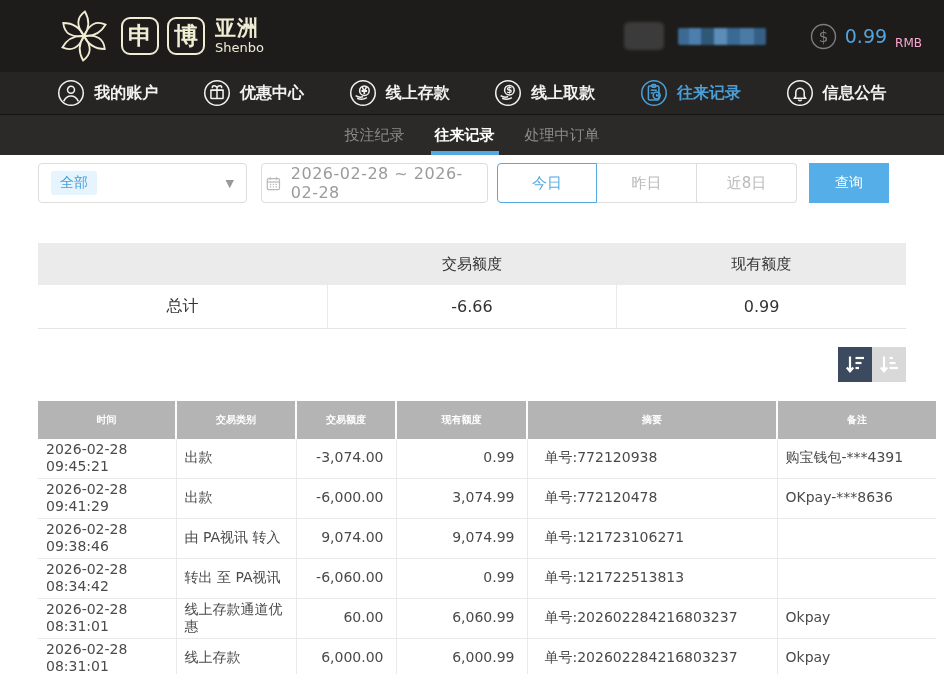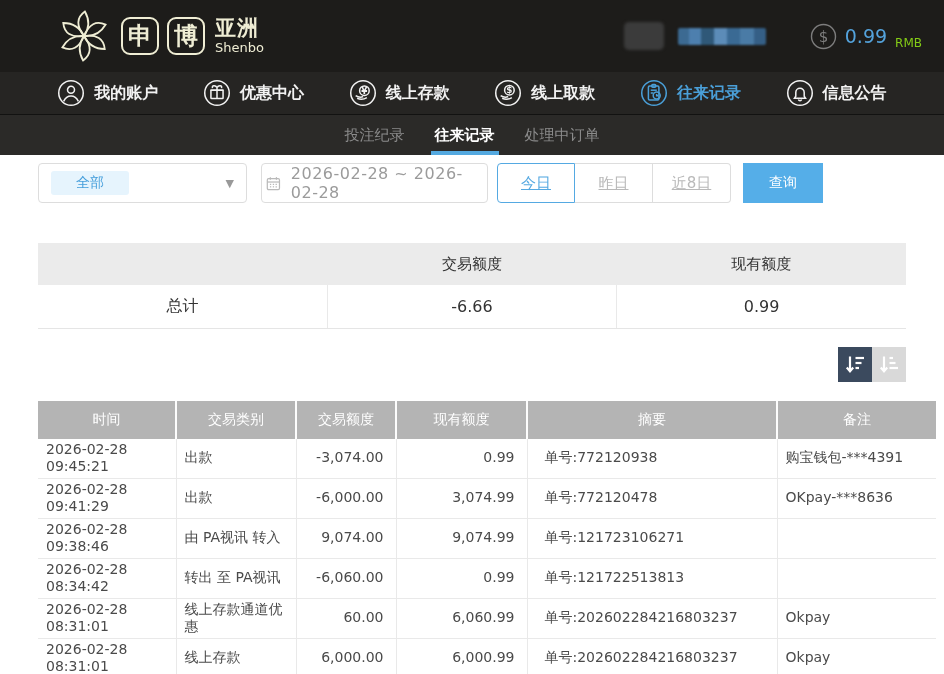--- a/index.html
+++ b/index.html
@@ -16,50 +16,50 @@
   .logo-region .cn { font-size:21px; font-weight:bold; letter-spacing:1px; }
   .logo-region .en { font-size:13px; margin-top:2px; }
   .header-right { display:flex; align-items:center; gap:14px; }
   .avatar-blur { width:40px; height:28px; background:#3b3b3b; border-radius:5px; filter:blur(1.5px); }
   .username-blur { width:88px; height:17px; border-radius:2px; filter:blur(1.2px);
     background:linear-gradient(90deg,#3c6a92 0 12%,#4d7fae 12% 26%,#2f5878 26% 41%,#5c8cb8 41% 56%,#3a6a94 56% 71%,#4a7ba6 71% 86%,#355f86 86%);
     margin-right:30px; }
   .balance { display:flex; align-items:center; gap:8px; }
   .coin-icon { width:27px; height:27px; }
   .balance-amt { color:#54a3dc; font-size:19px; }
-  .balance-cur { color:#84cc16; font-size:12px; margin-top:14px; }
+  .balance-cur { color:#f9a8d4; font-size:12px; margin-top:14px; }
 
   
   .main-nav { height:43px; background:#262523; border-bottom:1px solid #121211;
     display:flex; align-items:center; justify-content:space-around; padding:0 35px; }
   .nav-item { display:flex; align-items:center; gap:9px; color:#f2f2f2; font-size:16px; font-weight:bold; cursor:pointer;text-align:center; }
   .nav-item svg { width:28px; height:28px; stroke:currentColor; fill:none; stroke-width:1.3; }
   .nav-item.active { color:#4a9fd8; }
 
   
   .sub-nav { height:40px; background:#2b2a28; display:flex; align-items:stretch; justify-content:center; gap:26px; }
   .sub-tab { color:#8b8b8b; font-size:15px; display:flex; align-items:center; position:relative; cursor:pointer; padding:0 2px; }
   .sub-tab.active { color:#fff; font-weight:bold; }
   .sub-tab.active::after { content:""; position:absolute; left:-2px; right:-2px; bottom:0; height:4px; background:#54a9e0; }
 
   
   .content { background:#fff; padding:8px 38px 0 38px; }
 
   .filters { display:flex; align-items:center; height:40px; margin-top:0; }
   .select-box { width:209px; height:40px; border:1px solid #ddd; border-radius:4px; display:flex; align-items:center;
     justify-content:space-between; padding:0 12px; background:#fff; cursor:pointer; }
-  .select-chip { background:#e6f4fd; color:#459edb; font-size:14px; padding:3px 25px; border-radius:3px; }
+  .select-chip { background:#e6f4fd; color:#459edb; font-size:14px; padding:3px 9px; border-radius:3px; }
   .select-caret { color:#999; font-size:11px; }
   .date-box { width:227px; height:40px; border:1px solid #ddd; border-radius:4px; display:flex; align-items:center;
     gap:10px; padding:0 4px; margin-left:14px; background:#fff; cursor:pointer; }
   .cal-icon { width:17px; height:17px; stroke:#b9b9b9; fill:none; stroke-width:1.4; }
   .date-text { color:#9b9b9b; font-size:16px; letter-spacing:0.5px; }
   .quick-group { display:flex; margin-left:9px; }
-  .quick-btn { width:78px; height:40px; background:#fff; border:1px solid #ddd; border-left-width:0;
-    color:#b9b9b9; font-size:15px; cursor:pointer; font-family:inherit;text-decoration:underline; }
+  .quick-btn { width:100px; height:40px; background:#fff; border:1px solid #ddd; border-left-width:0;
+    color:#b9b9b9; font-size:15px; cursor:pointer; font-family:inherit; }
   .quick-btn:first-child { border-left-width:1px; border-radius:4px 0 0 4px; }
   .quick-btn:last-child { border-radius:0 4px 4px 0; }
   .quick-btn.active { border:1px solid #55a9e2; color:#55a9e2; }
   .search-btn { width:80px; height:40px; margin-left:12px; background:#55aee8; border:none; border-radius:0;
     color:#fff; font-size:14px; cursor:pointer; font-family:inherit; }
 
   
   .summary-table { width:100%; border-collapse:collapse; margin-top:40px; table-layout:fixed; }
   .summary-table thead td { background:#ebebeb; height:42px; text-align:center; font-size:15px; color:#333; }
   .summary-table tbody td { background:#fff; height:43px; text-align:center; font-size:16px; color:#333;
@@ -70,21 +70,21 @@
   .sort-row { display:flex; justify-content:flex-end; margin-top:18px; }
   .sort-btn { width:34px; height:35px; display:flex; align-items:center; justify-content:center; cursor:pointer; }
   .sort-btn.active { background:#3b4a5e; }
   .sort-btn.inactive { background:#d9d9d9; }
   .sort-btn svg { width:22px; height:22px; stroke:#fff; stroke-width:2.2; fill:none; }
 
   
   .data-table { width:100%; border-collapse:collapse; margin-top:19px; table-layout:fixed; }
   .data-table col.c0{width:138px} .data-table col.c1{width:120px} .data-table col.c2{width:100px}
   .data-table col.c3{width:131px} .data-table col.c4{width:250px} .data-table col.c5{width:159px}
-  .data-table thead th { background:#b4b4b4; color:#fff; font-size:14px; font-weight:normal; height:38px;
+  .data-table thead th { background:#b4b4b4; color:#fff; font-size:10px; font-weight:bold; height:38px;
     border-right:2px solid #fdfdfd; }
   .data-table thead th:last-child { border-right:none; }
   .data-table tbody td { height:38px; font-size:14px; color:#4a4a4a; border-bottom:1px solid #e9e9e9;
     border-right:1px solid #e9e9e9; padding:2px 8px; line-height:1.25; overflow:hidden; }
   .data-table tbody td:last-child { border-right:none; }
   .ta-r { text-align:right; padding-right:12px !important;margin-left:35px; }
   .pad-l { padding-left:17px !important; }
 </style>
 </head>
 <body>

